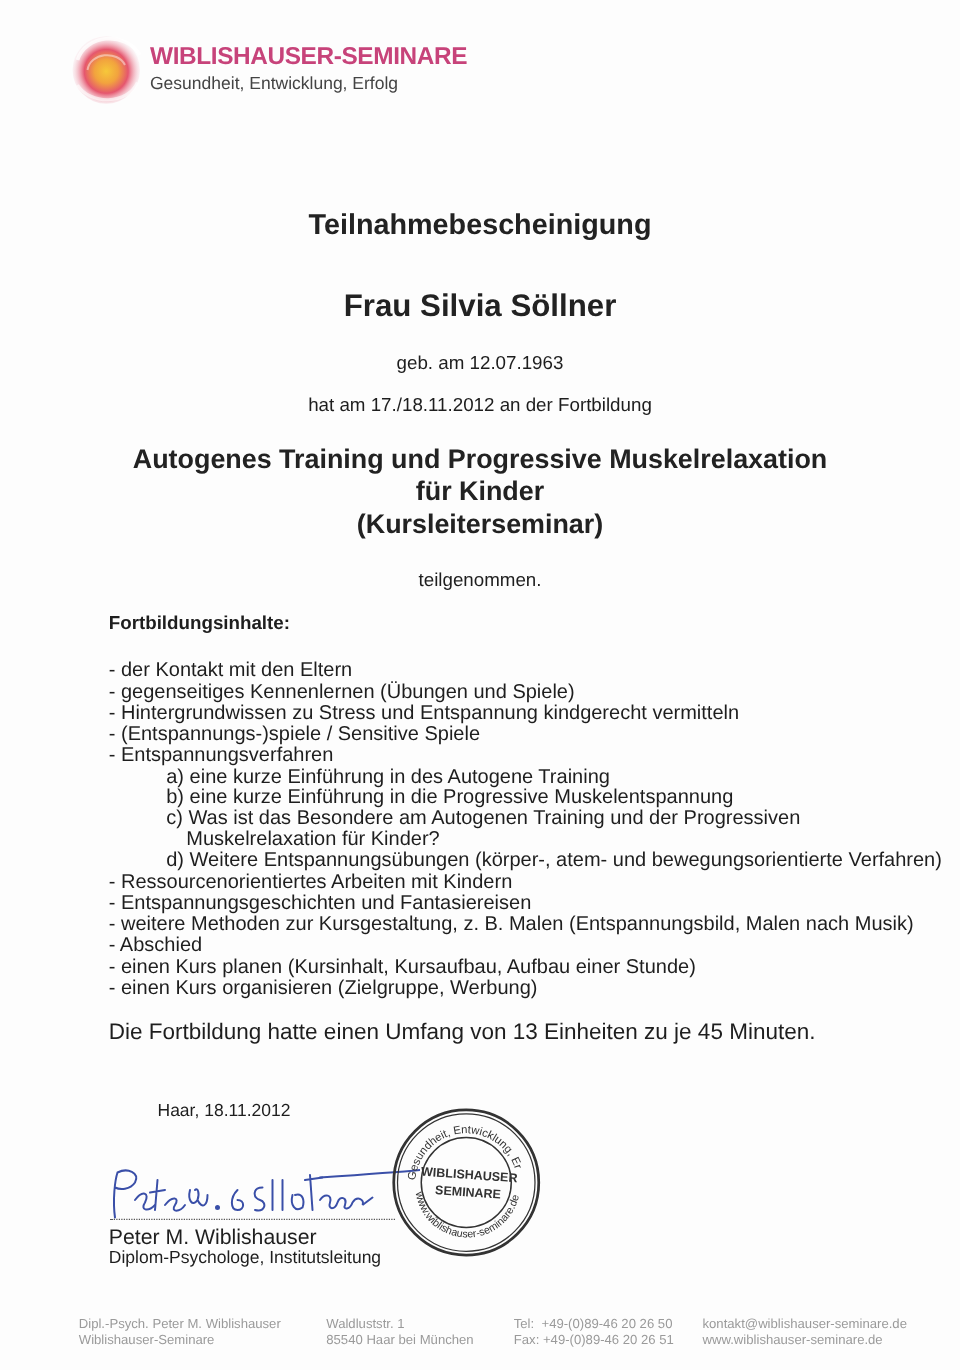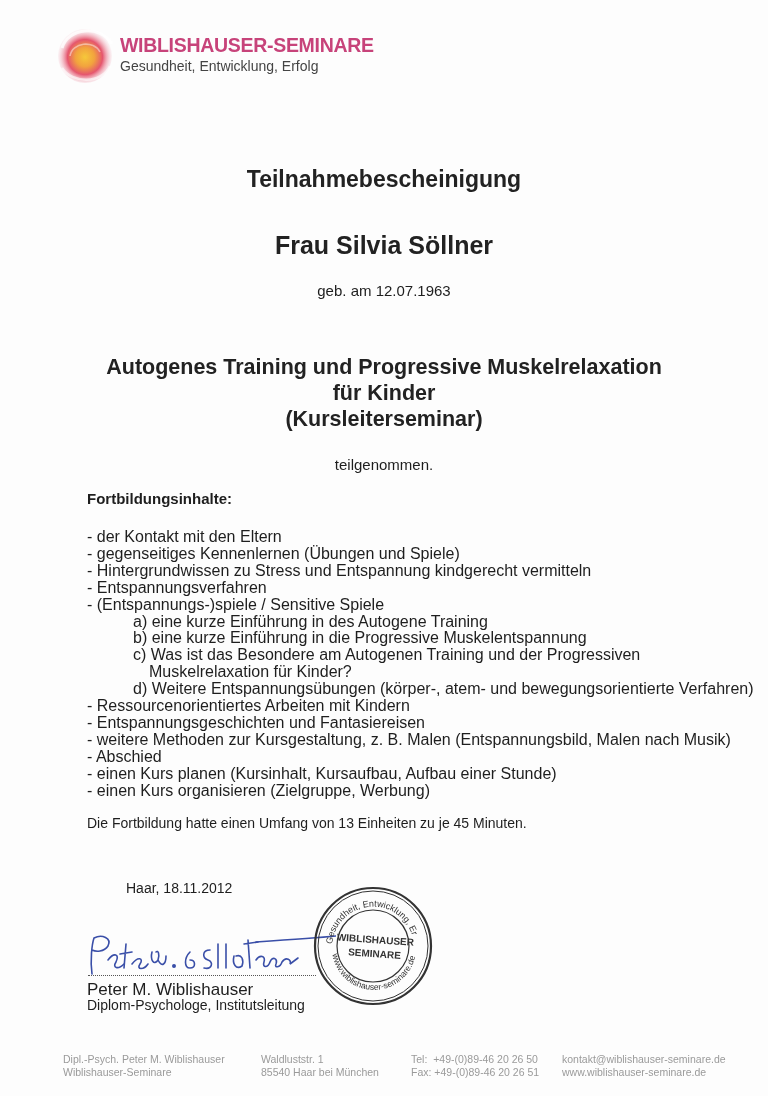--- a/index.html
+++ b/index.html
@@ -22,21 +22,21 @@
   .attended { top: 316px; font-size: 15px; }
   .course { top: 354px; font-size: 21.5px; font-weight: bold; line-height: 26px; color: #222; }
   .participated { top: 456px; font-size: 15px; }
 
   .contents-heading { position: absolute; left: 87px; top: 490px; font-size: 15px; font-weight: bold; }
   .contents-list { position: absolute; left: 87px; top: 529px; font-size: 16px; line-height: 16.9px; margin: 0; padding: 0; list-style: none; }
   .contents-list li { white-space: nowrap; }
   .contents-list li.sub { padding-left: 46px; }
   .contents-list li.sub-cont { padding-left: 62px; }
 
-  .scope { position: absolute; left: 87px; top: 815px; font-size: 14px; }
+  .scope { position: absolute; left: 87px; top: 815px; font-size: 18px; }
   .place-date { position: absolute; left: 87px; top: 880px; font-size: 14px; margin-left: 39px; }
 
   .signature { position: absolute; left: 86px; top: 930px; width: 250px; height: 50px; }
   .sig-dots { position: absolute; left: 88px; top: 975px; width: 228px; border-top: 1.5px dotted #555; }
   .signer-name { position: absolute; left: 87px; top: 980px; font-size: 17px; }
   .signer-role { position: absolute; left: 87px; top: 997px; font-size: 14px; }
 
   .stamp { position: absolute; left: 312px; top: 885px; width: 122px; height: 122px; }
 
   .footer { position: absolute; top: 1053px; font-size: 10.5px; color: #9a9a9a; line-height: 13px; }
@@ -63,36 +63,37 @@
       <path d="M56,44 C48,62 18,62 8,46" stroke="#fff" stroke-width="2.5" fill="none" opacity="0.6"></path>
       <path d="M16,34 C18,20 40,18 46,30" stroke="#fff" stroke-width="1.6" fill="none" opacity="0.45"></path>
     </svg>
     <div class="brand-name">WIBLISHAUSER-SEMINARE</div>
     <div class="brand-tagline">Gesundheit, Entwicklung, Erfolg</div>
   </div>
 
   <div class="center title">Teilnahmebescheinigung</div>
   <div class="center name">Frau Silvia Söllner</div>
   <div class="center born">geb. am 12.07.1963</div>
+  <div class="center attended">hat am 17./18.11.2012 an der Fortbildung</div>
 
   <div class="center course">
     <div>Autogenes Training und Progressive Muskelrelaxation</div>
     <div>für Kinder</div>
     <div>(Kursleiterseminar)</div>
   </div>
 
   <div class="center participated">teilgenommen.</div>
 
   <div class="contents-heading">Fortbildungsinhalte:</div>
   <ul class="contents-list">
     <li>- der Kontakt mit den Eltern</li>
     <li>- gegenseitiges Kennenlernen (Übungen und Spiele)</li>
     <li>- Hintergrundwissen zu Stress und Entspannung kindgerecht vermitteln</li>
+    <li>- (Entspannungs-)spiele / Sensitive Spiele</li>
     <li>- Entspannungsverfahren</li>
-    <li>- (Entspannungs-)spiele / Sensitive Spiele</li>
     <li class="sub">a) eine kurze Einführung in des Autogene Training</li>
     <li class="sub">b) eine kurze Einführung in die Progressive Muskelentspannung</li>
     <li class="sub">c) Was ist das Besondere am Autogenen Training und der Progressiven</li>
     <li class="sub-cont">Muskelrelaxation für Kinder?</li>
     <li class="sub">d) Weitere Entspannungsübungen (körper-, atem- und bewegungsorientierte Verfahren)</li>
     <li>- Ressourcenorientiertes Arbeiten mit Kindern</li>
     <li>- Entspannungsgeschichten und Fantasiereisen</li>
     <li>- weitere Methoden zur Kursgestaltung, z. B. Malen (Entspannungsbild, Malen nach Musik)</li>
     <li>- Abschied</li>
     <li>- einen Kurs planen (Kursinhalt, Kursaufbau, Aufbau einer Stunde)</li>

